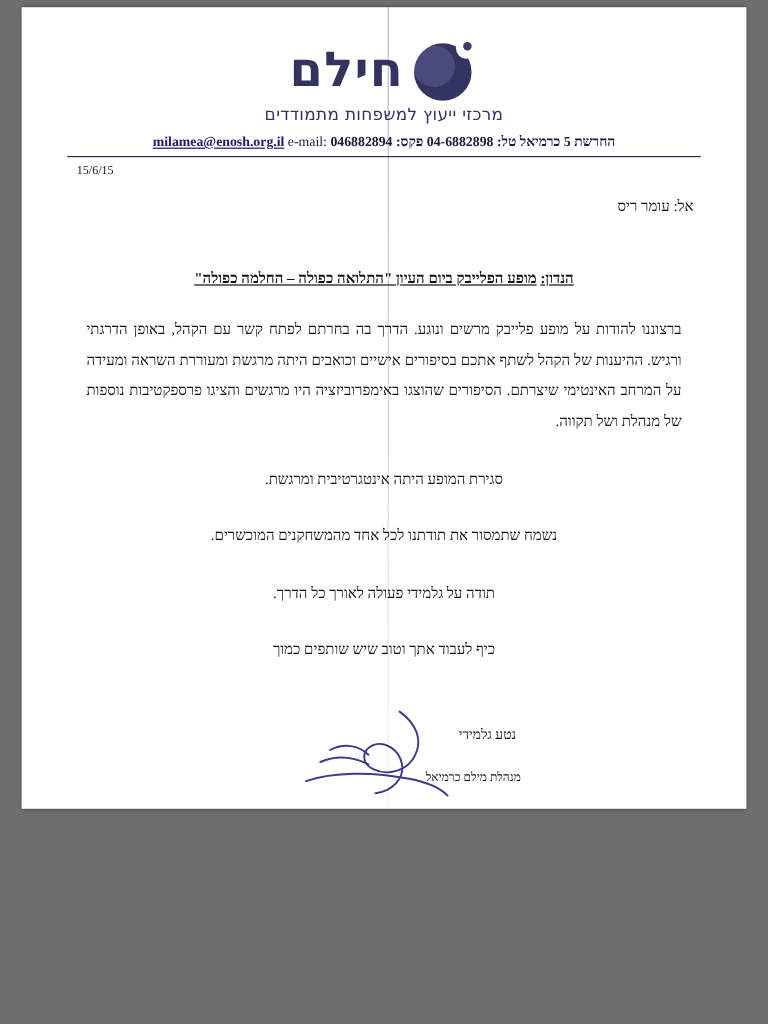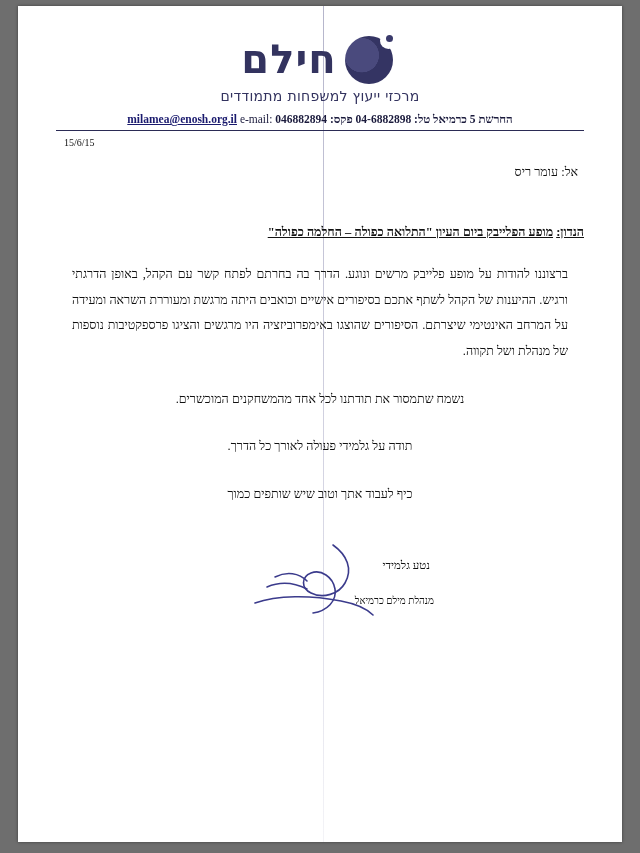--- a/index.html
+++ b/index.html
@@ -12,21 +12,21 @@
     height: 853px;
     overflow: hidden;
     font-family: "Liberation Serif", serif;
   }
 
   .page {
     position: absolute;
     left: 18px;
     top: 6px;
     width: 604px;
-    height: 836px;
+    height: 668px;
     background: #ffffff;
     box-shadow: 0 0 3px rgba(0,0,0,0.45);
     overflow: hidden;
   }
 
   
   .fold {
     position: absolute;
     top: 0;
     bottom: 0;
@@ -139,21 +139,21 @@
   .to-line {
     margin-top: 17px;
     text-align: right;
     font-size: 12.5px;
     color: #111;
     padding-right: 6px;
   }
 
   .subject {
     margin-top: 45px;
-    text-align: right;
+    text-align: center;
     font-size: 12.5px;
     font-weight: bold;
     color: #111;
   }
   .subject .u {
     text-decoration: underline;
   }
 
   .para {
     margin-top: 22px;
@@ -231,20 +231,21 @@
     <div class="date">15/6/15</div>
 
     <div class="to-line">אל: עומר ריס</div>
 
     <div class="subject">
       <span class="u">הנדון:</span>
       <span class="u">מופע הפלייבק ביום העיון "התלואה כפולה – החלמה כפולה"</span>
     </div>
 
     <div class="para">ברצוננו להודות  על מופע פלייבק מרשים ונוגע. הדרך בה בחרתם לפתח קשר עם הקהל, באופן הדרגתי ורגיש. ההיענות של הקהל לשתף אתכם בסיפורים אישיים וכואבים היתה מרגשת ומעוררת השראה ומעידה על המרחב האינטימי שיצרתם. הסיפורים שהוצגו באימפרוביזציה היו מרגשים והציגו פרספקטיבות נוספות של מנהלת ושל תקווה.</div>
+    <div class="para center">סגירת המופע היתה אינטגרטיבית ומרגשת.</div>
     <div class="para center">נשמח שתמסור את תודתנו לכל אחד מהמשחקנים המוכשרים.</div>
     <div class="para center">תודה על גלמידי פעולה לאורך כל הדרך.</div>
     <div class="para center">כיף לעבוד אתך וטוב שיש שותפים כמוך</div>
 
     <div class="sig-block">
       <svg class="sig-svg" width="210" height="86" viewBox="0 0 210 86">
         <g fill="none" stroke="#3b3b8c" stroke-width="1.6" stroke-linecap="round">
           <path d="M118 8 C132 18, 138 32, 130 46 C124 57, 108 62, 96 56 C86 51, 86 40, 96 36 C106 32, 118 40, 120 52 C122 64, 112 74, 98 76"></path>
           <path d="M60 40 C72 34, 84 36, 92 44"></path>
           <path d="M52 50 C66 44, 80 46, 92 52"></path>

